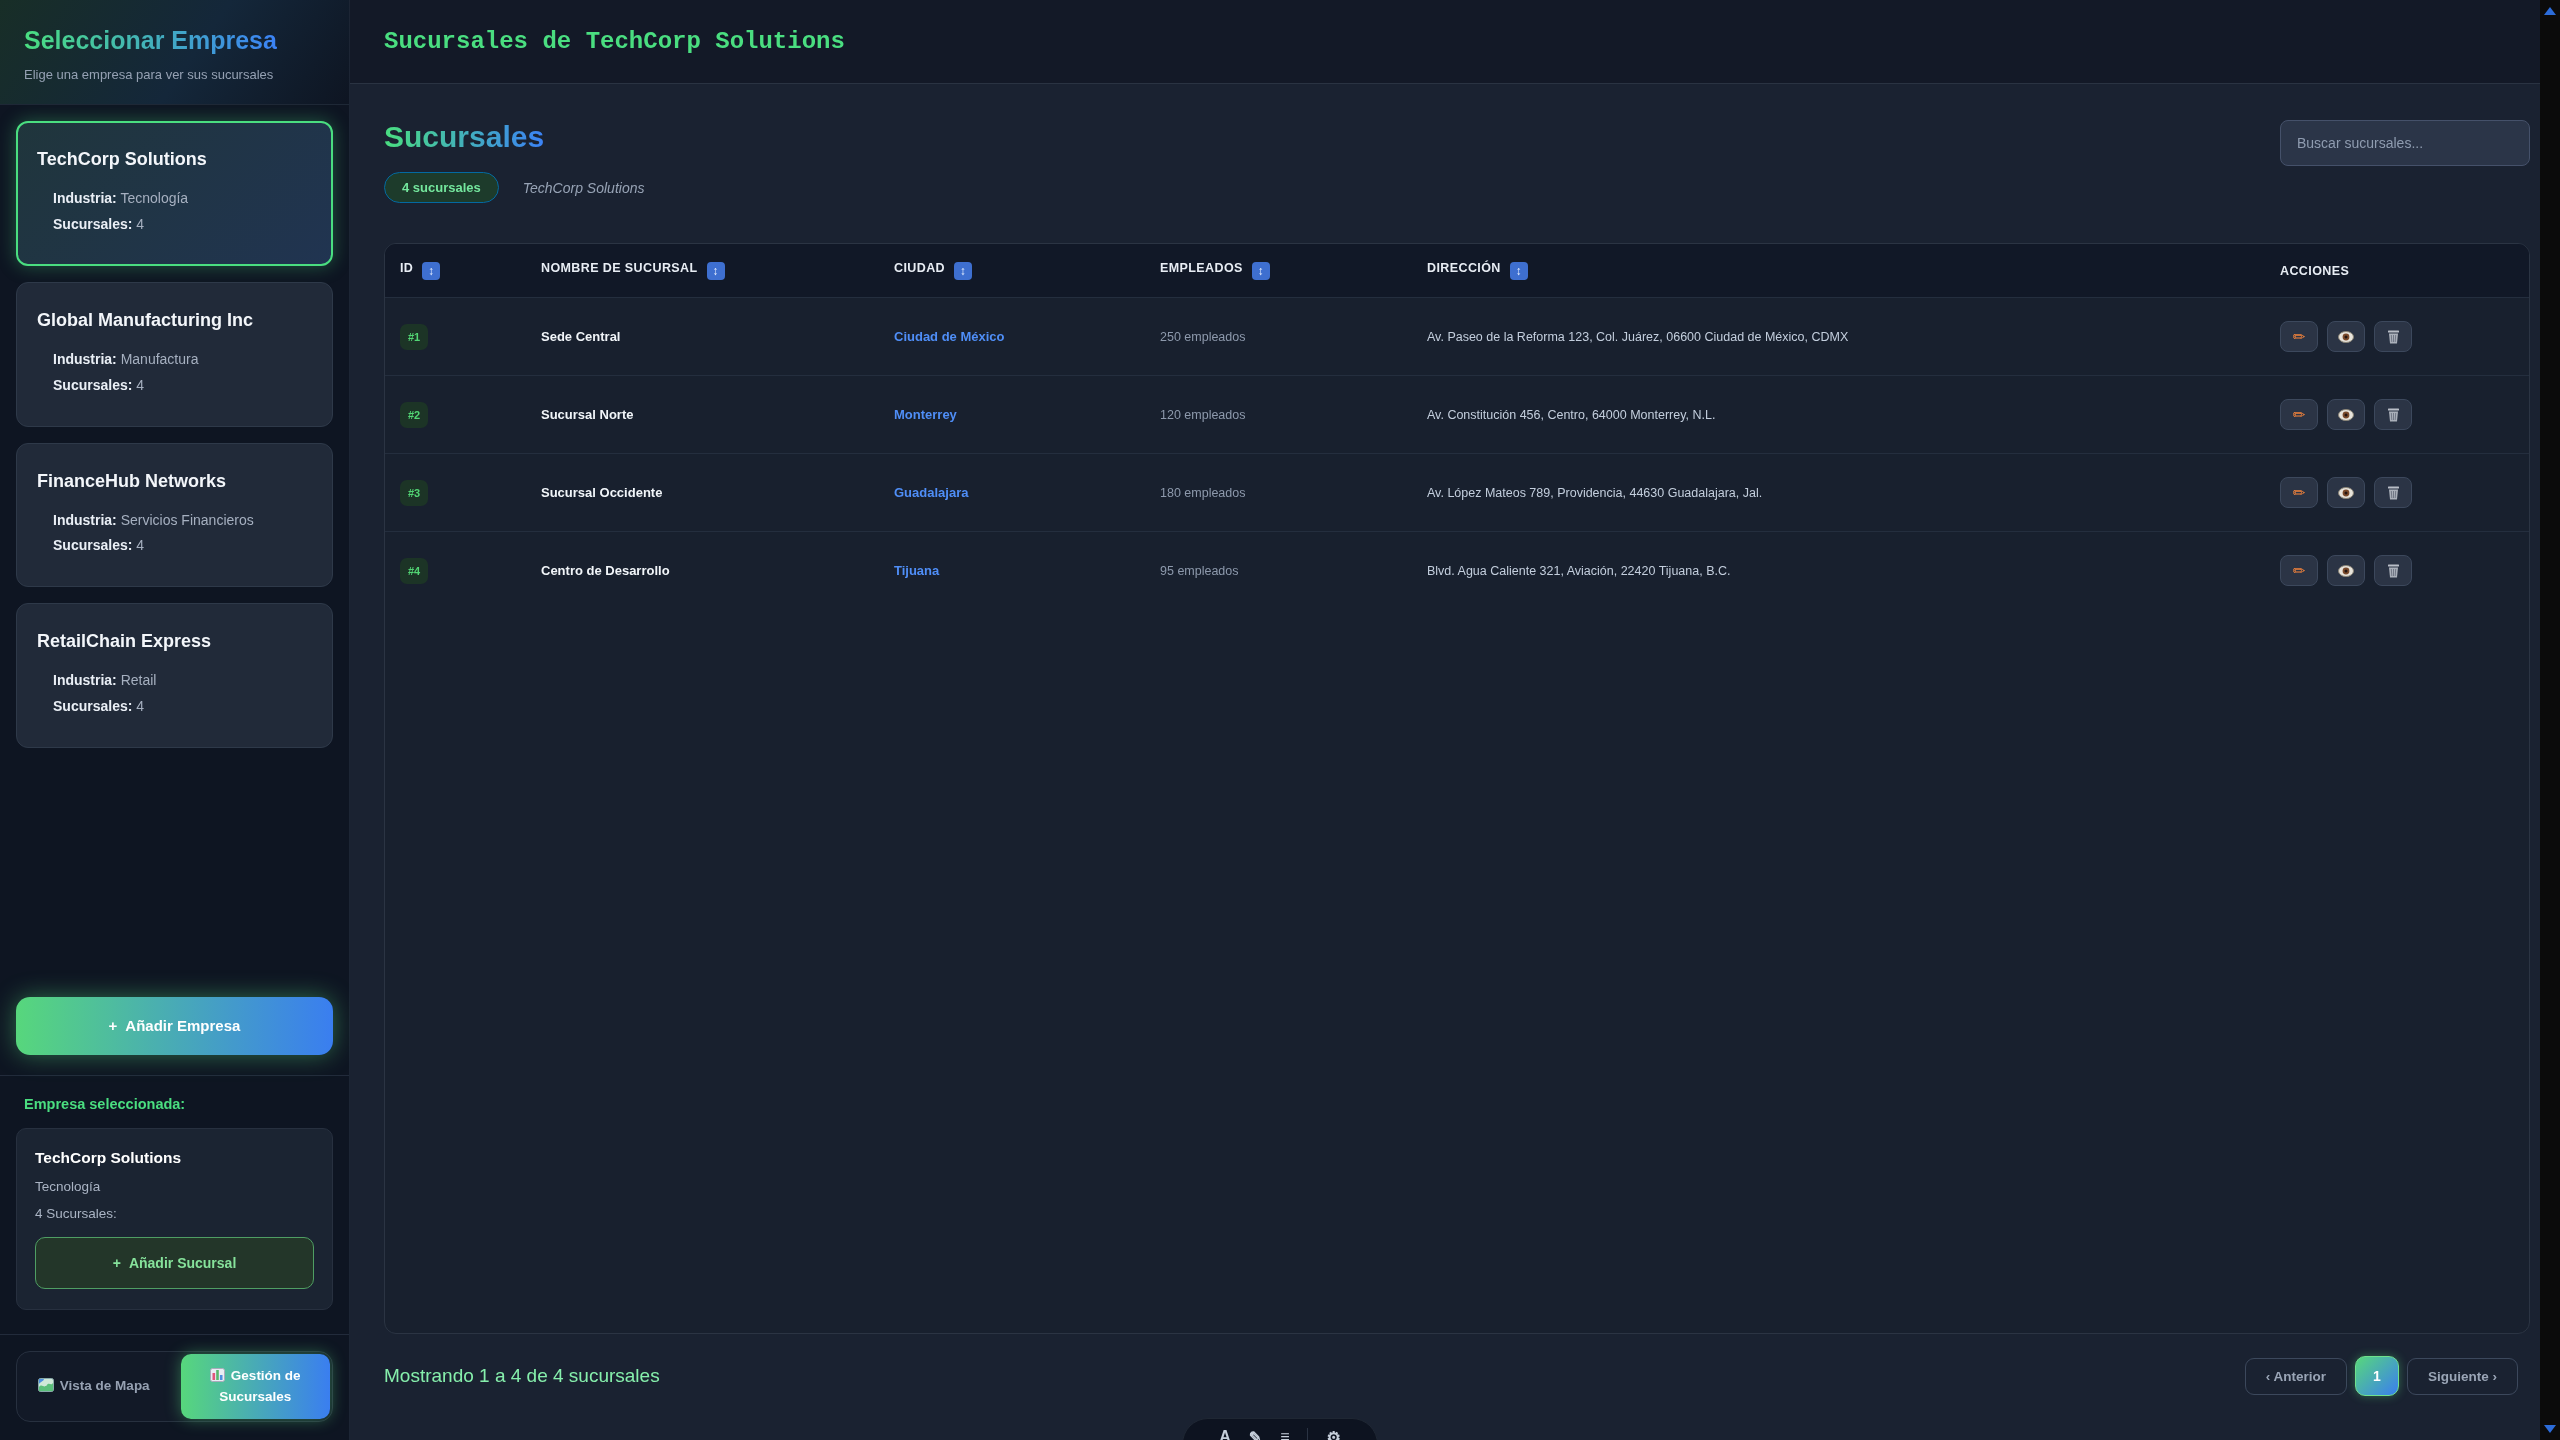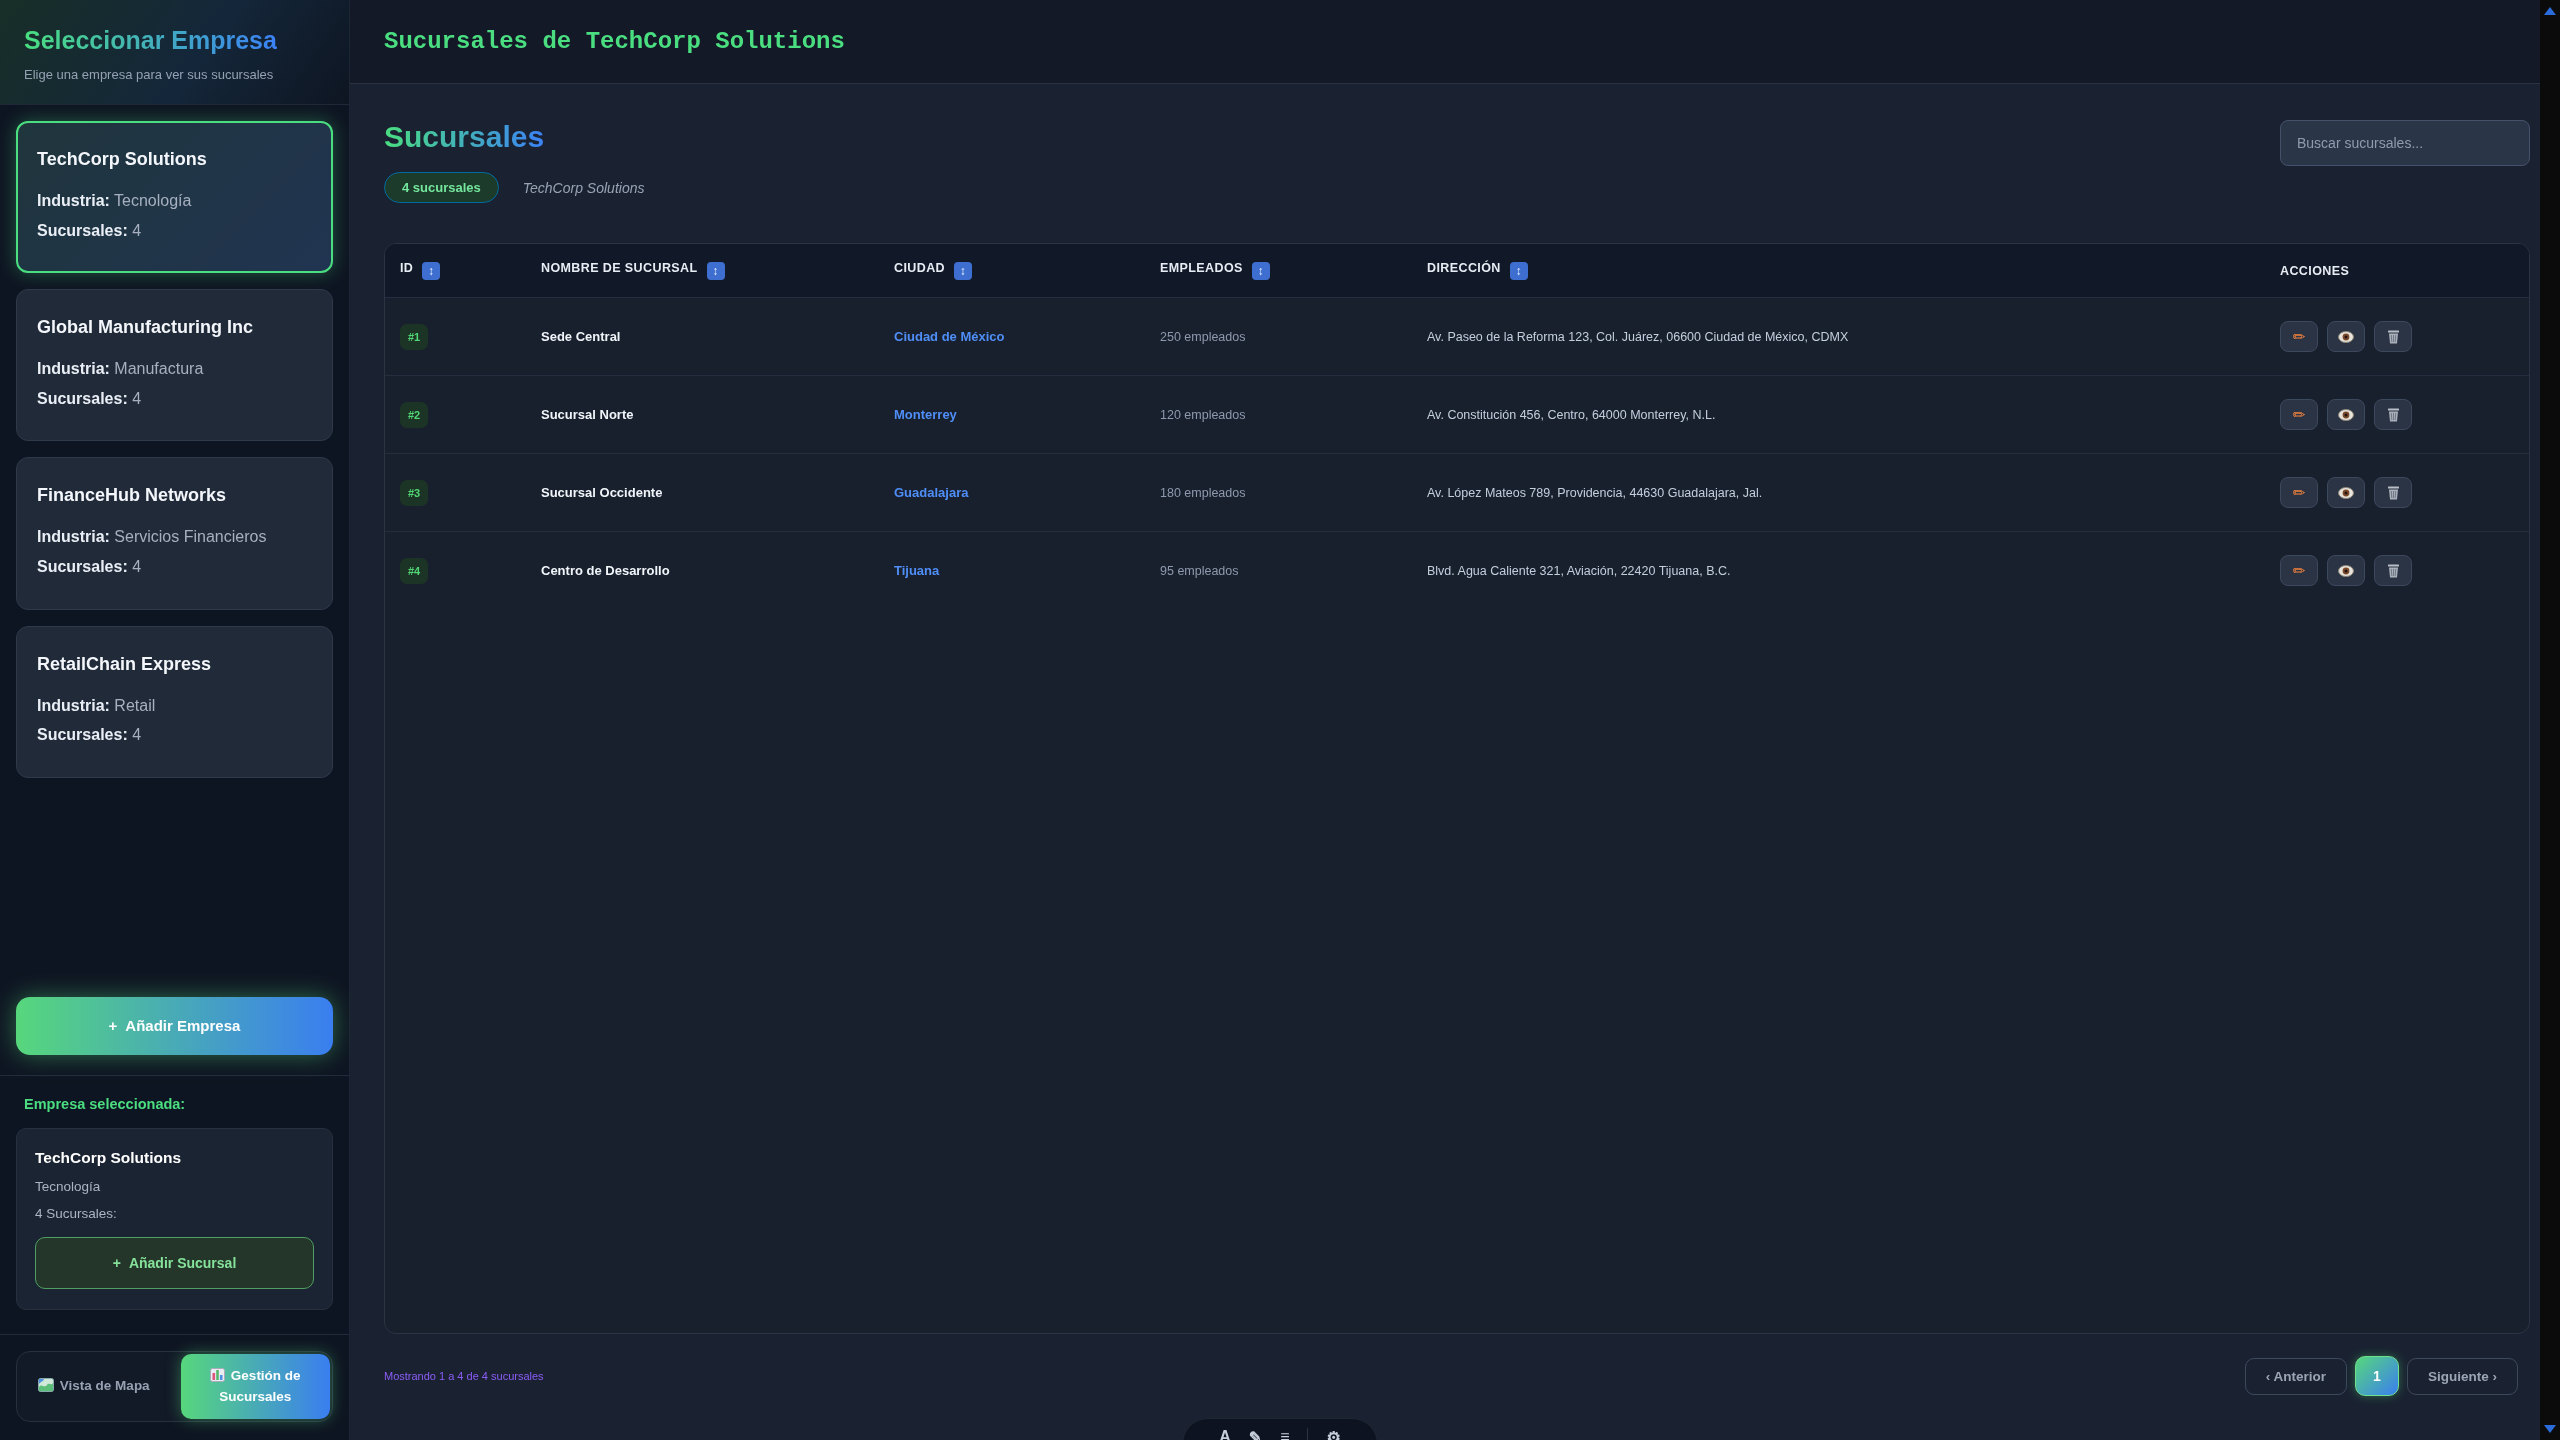--- a/index.html
+++ b/index.html
@@ -9,21 +9,21 @@
   
   .sidebar { width:350px; min-width:350px; height:100%; background:#0e1522; border-right:1px solid #1c2534; display:flex; flex-direction:column; }
   .sidebar-header { padding:26px 24px 22px; background:linear-gradient(125deg,#182e27 0%,#14273a 55%,#0e1522 100%); border-bottom:1px solid #1e2836; }
   .sidebar-title { font-size:25px; font-weight:bold; background:linear-gradient(90deg,#4ade80,#3b82f6); -webkit-background-clip:text; background-clip:text; color:transparent; display:inline-block; }
   .sidebar-sub { margin-top:12px; font-size:13px; color:#95a1b3; }
 
   .company-list { flex:1; padding:16px; display:flex; flex-direction:column; gap:16px; overflow:hidden; }
   .company-card { background:#212a39; border:1px solid #2e3949; border-radius:12px; padding:27px 20px; cursor:pointer; }
   .company-card.selected { background:linear-gradient(135deg,rgba(74,222,128,.08),rgba(59,130,246,.14)),#1c2736; border:2px solid #4ade80; box-shadow:0 0 18px rgba(74,222,128,.35); padding:26px 19px; }
   .company-name { color:#f3f6fa; font-size:18px; font-weight:bold; margin-bottom:16px; }
-  .company-meta { font-size:16px; color:#a6b0c0; line-height:1.85; }
+  .company-meta { font-size:14px; color:#a6b0c0; line-height:1.85;margin-left:16px; }
   .company-meta b { color:#eaeff6; }
 
   .sidebar-actions { padding:16px 16px 20px; border-bottom:1px solid #222b3b; }
   .btn-add-company { width:100%; height:58px; border:none; border-radius:14px; background:linear-gradient(90deg,#57d77c,#3a7ef0); color:#fff; font-size:15px; font-weight:bold; font-family:inherit; box-shadow:0 0 24px rgba(87,215,124,.45); cursor:pointer; }
   .btn-add-company .plus { margin-right:8px; font-weight:bold; }
 
   .selected-section { padding:20px 16px 24px; border-bottom:1px solid #222b3b; }
   .selected-heading { color:#4ade80; font-size:14.5px; font-weight:bold; margin-bottom:16px; padding-left:8px; }
   .selected-card { background:#1b2432; border:1px solid #27303f; border-radius:10px; padding:20px 18px; }
   .selected-name { color:#ffffff; font-size:15.5px; font-weight:bold; }
@@ -67,21 +67,21 @@
   .id-badge { display:inline-block; background:#1c3426; color:#52d574; font-size:11px; font-weight:bold; padding:7px 8px; border-radius:7px; }
   .cell-name { color:#f1f5f9; font-weight:bold; }
   .cell-city { color:#4f8ef7; font-weight:bold; cursor:pointer; }
   .cell-emp { color:#8d99ac; font-size:12.5px; }
   .cell-addr { color:#c3cedd; font-size:12.5px; }
   .actions { display:flex; gap:9px; }
   .action-btn { width:38px; height:31px; background:#2b3445; border:1px solid #3c485c; border-radius:8px; display:inline-flex; align-items:center; justify-content:center; cursor:pointer; font-size:14px; padding:0; }
   .edit-glyph { color:#f0823c; font-size:15px; }
 
   .panel-footer { display:flex; justify-content:space-between; align-items:center; padding:22px 0 44px; }
-  .showing { color:#8b5cf6; font-size:11px; }
+  .showing { color:#86efac; font-size:19px; }
   .pagination { display:flex; align-items:center; gap:8px; margin-right:12px; }
   .page-btn { background:transparent; border:1px solid #3c485c; color:#9aa5b6; font-size:13.5px; font-weight:bold; font-family:inherit; padding:0 20px; height:37px; border-radius:9px; cursor:pointer; }
   .page-current { width:44px; height:40px; border:1px solid #6fe18d; border-radius:10px; background:linear-gradient(135deg,#57d77c,#3a7ef0); color:#fff; font-size:14px; font-weight:bold; font-family:inherit; box-shadow:0 0 10px rgba(87,215,124,.4); cursor:pointer; }
 
   
   .scrollbar { position:absolute; right:0; top:0; width:20px; height:1440px; background:#0b0b0b; z-index:40; }
   .sb-arrow { position:absolute; left:4px; width:0; height:0; border-left:6px solid transparent; border-right:6px solid transparent; cursor:pointer; }
   .sb-up { top:7px; border-bottom:8px solid #2c6cd9; }
   .sb-down { bottom:7px; border-top:8px solid #2c6cd9; }
 

